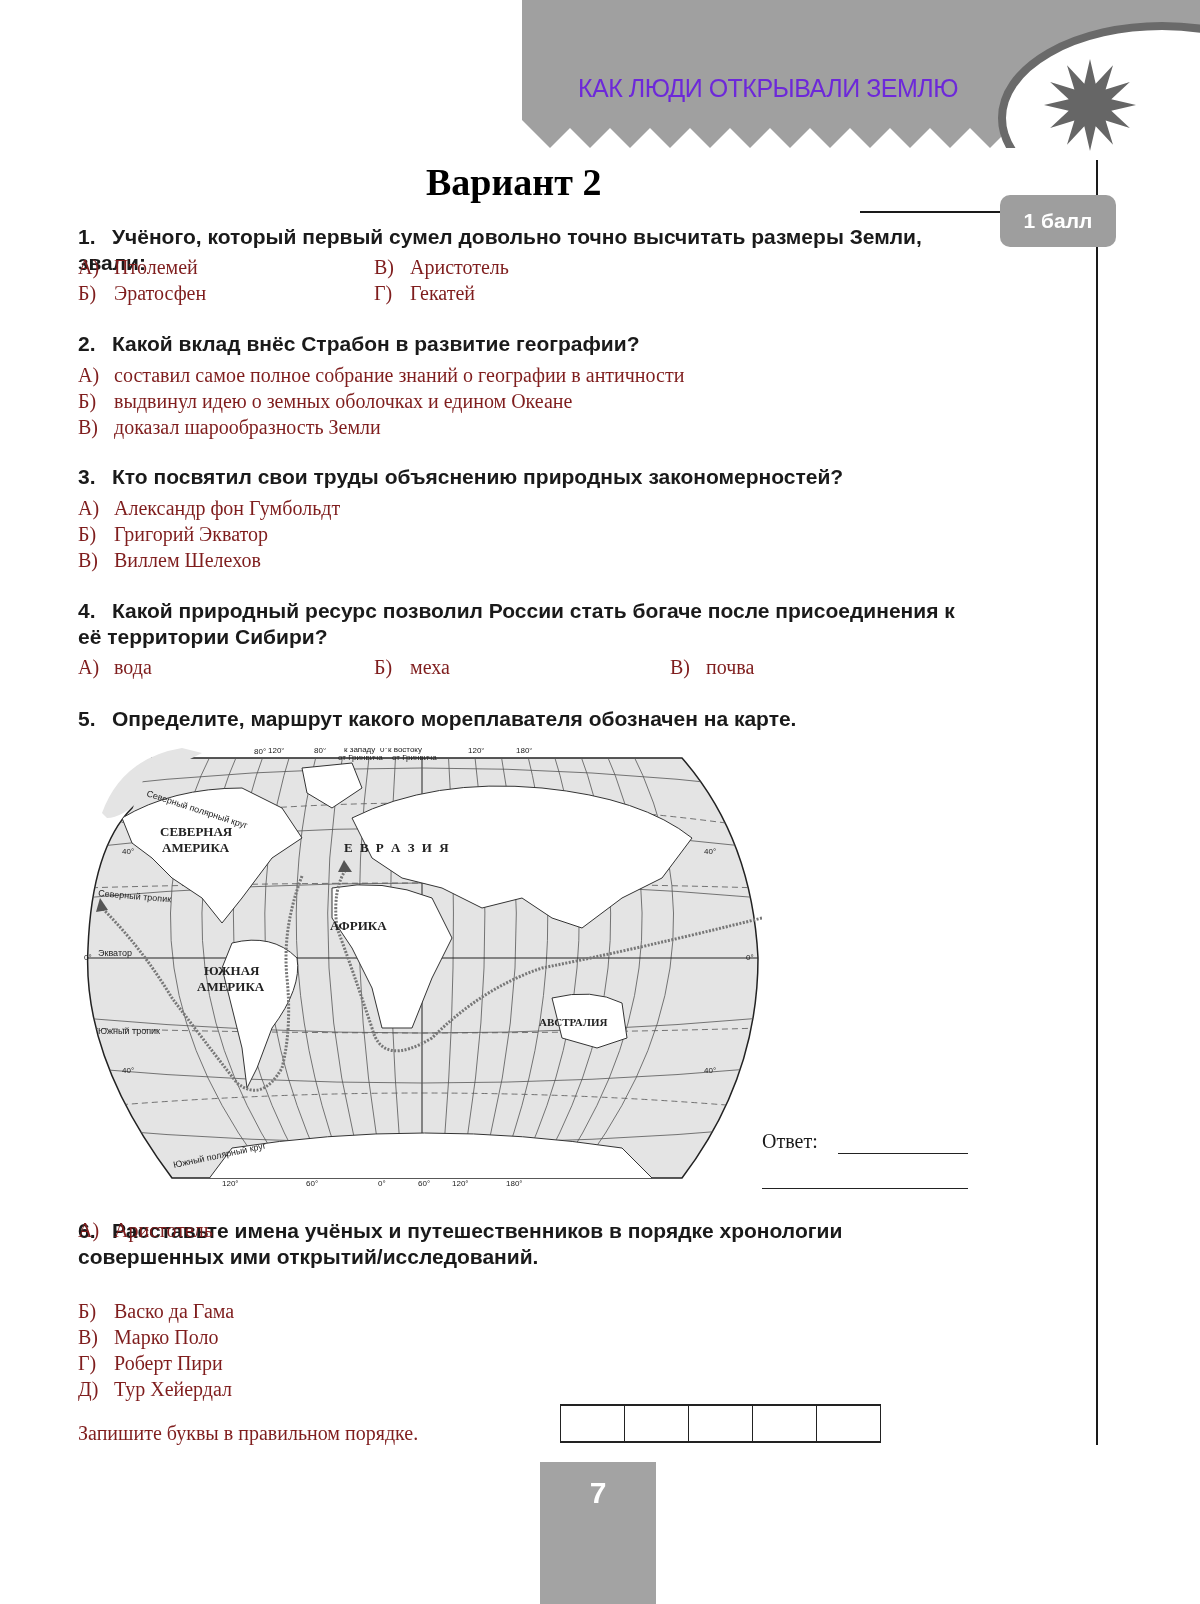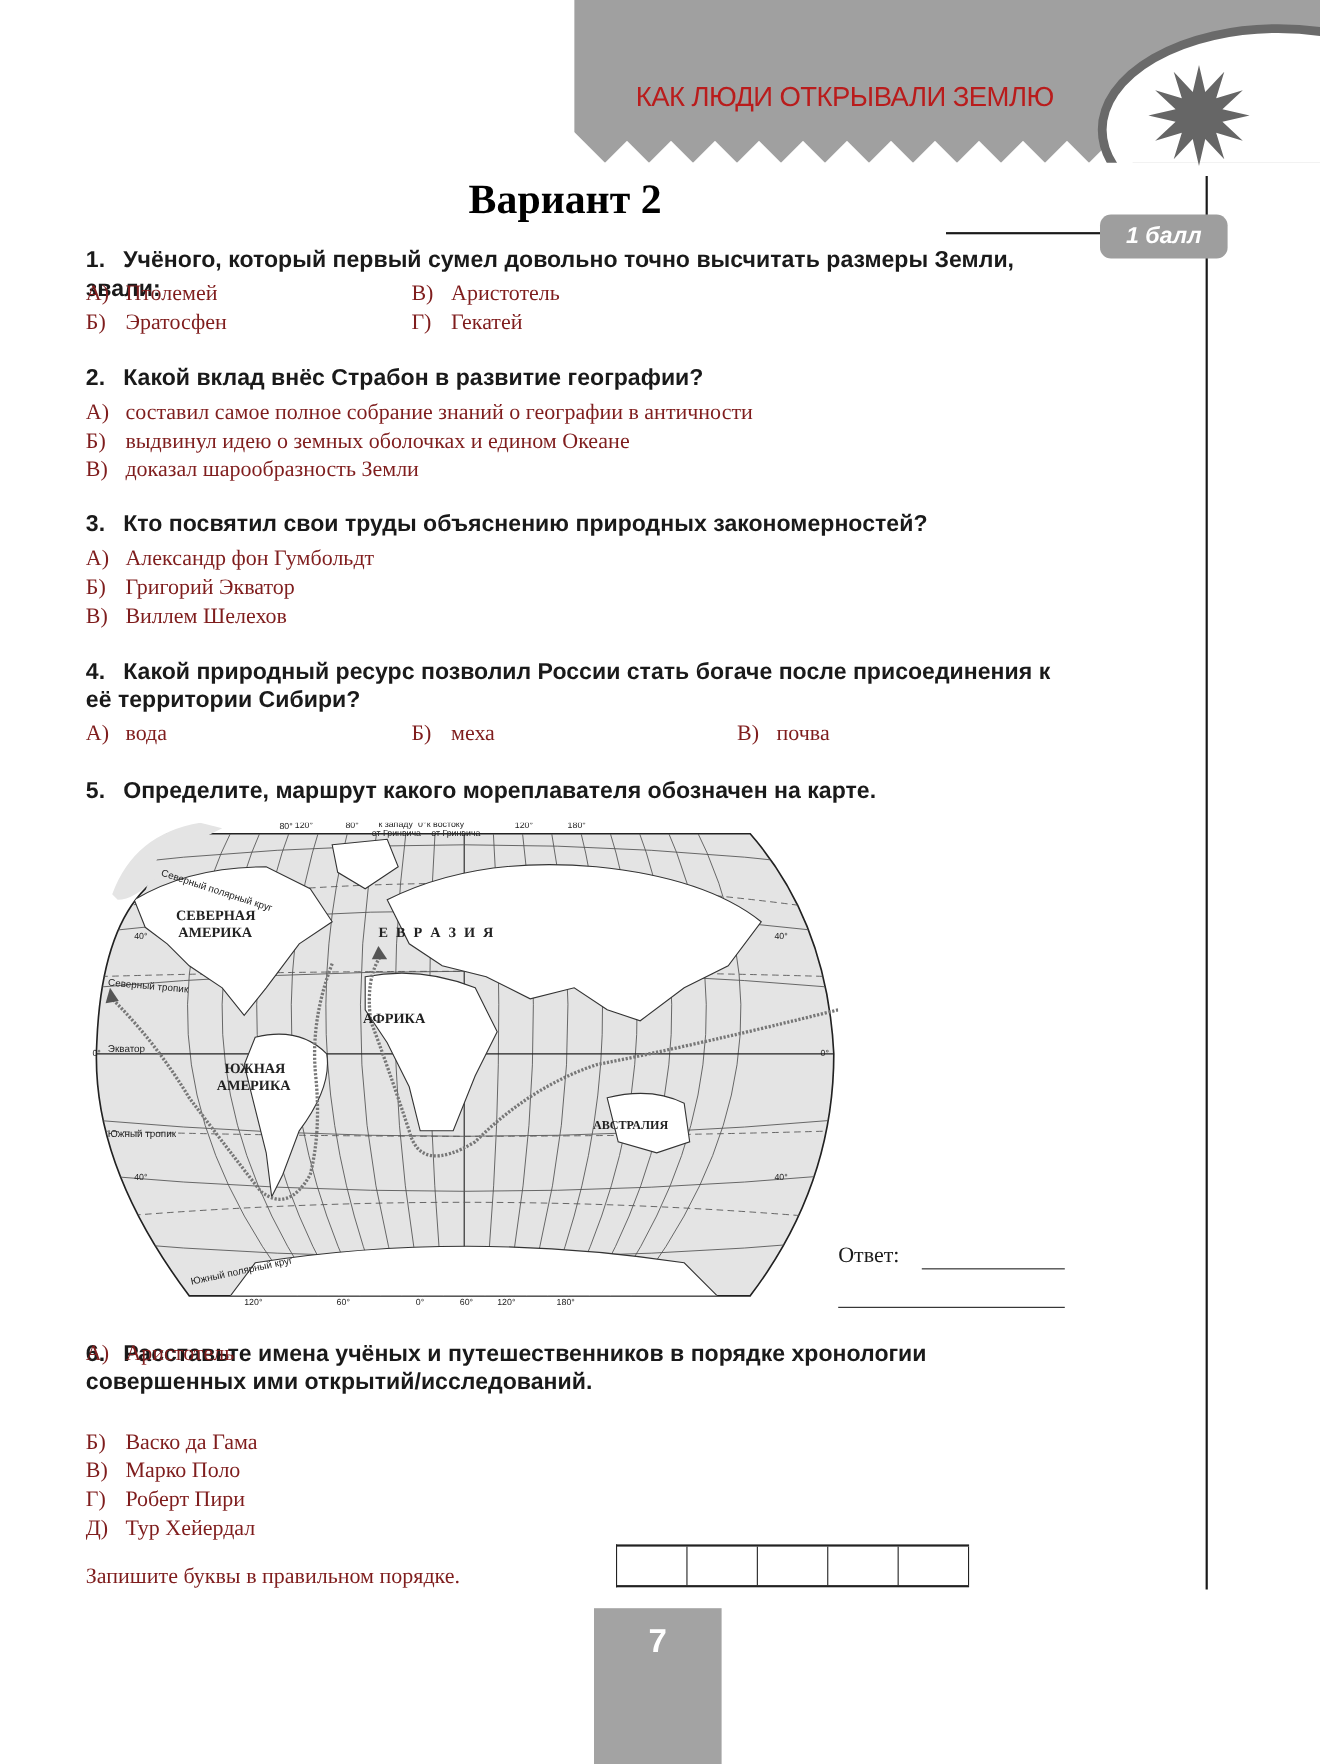--- a/index.html
+++ b/index.html
@@ -1,20 +1,20 @@
 <!DOCTYPE html>
 <html><head>
 <meta charset="utf-8">
 <style>
   html, body { margin: 0; padding: 0; }
   body { width: 1200px; height: 1604px; position: relative; background: #ffffff; overflow: hidden; font-family: "Liberation Serif", serif; color: #1a1a1a; }
   .header-band { position: absolute; left: 522px; top: 0; width: 678px; height: 148px; }
-  .header-title { position: absolute; left: 578px; top: 74px; font-family: "Liberation Sans", sans-serif; font-size: 25px; color: #b91c1c; letter-spacing: -0.5px; }
+  .header-title { position: absolute; left: 578px; top: 74px; font-family: "Liberation Sans", sans-serif; font-size: 25px; color: #6d28d9; letter-spacing: -0.5px; }
   .h-line { position: absolute; background: #1a1a1a; }
-  .points-badge { position: absolute; left: 1000px; top: 195px; width: 116px; height: 40px; border-radius: 10px; background: #9e9e9e; color: #fff; font-family: "Liberation Sans", sans-serif; font-style: italic; font-weight: bold; font-size: 21px; display: flex; align-items: center; justify-content: center; }
+  .points-badge { position: absolute; left: 1000px; top: 195px; width: 116px; height: 52px; border-radius: 10px; background: #9e9e9e; color: #fff; font-family: "Liberation Sans", sans-serif; font-weight: bold; font-size: 21px; display: flex; align-items: center; justify-content: center; }
   .variant-title { position: absolute; left: 426px; top: 160px; font-family: "Liberation Serif", serif; font-weight: bold; font-size: 38px; color: #000000; }
   .q { position: absolute; left: 78px; font-family: "Liberation Sans", sans-serif; font-weight: bold; font-size: 21px; line-height: 26px; width: 890px; color: #1a1a1a; }
   .q .num { display: inline-block; width: 34px; }
   .opt { position: absolute; font-family: "Liberation Serif", serif; font-size: 20px; line-height: 26px; color: #7f1d1d; white-space: nowrap; }
   .opt .ltr { display: inline-block; width: 36px; }
   .map-wrap { position: absolute; left: 82px; top: 748px; width: 680px; height: 440px; }
   .answer-label { position: absolute; left: 762px; top: 1130px; font-size: 20px; }
   .answer-line { position: absolute; height: 0; border-top: 1px solid #222; }
   .box-row { position: absolute; left: 560px; top: 1404px; display: flex; border-top: 2px solid #222; border-bottom: 2px solid #222; border-left: 1px solid #222; }
   .box-cell { width: 64px; height: 35px; border-right: 1px solid #222; box-sizing: border-box; }

